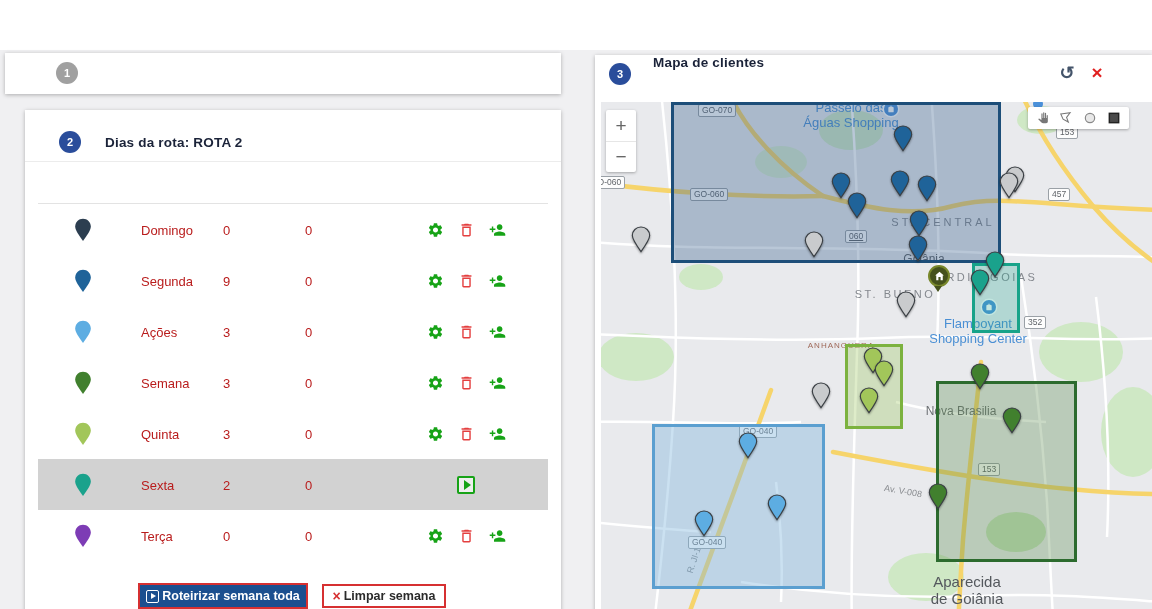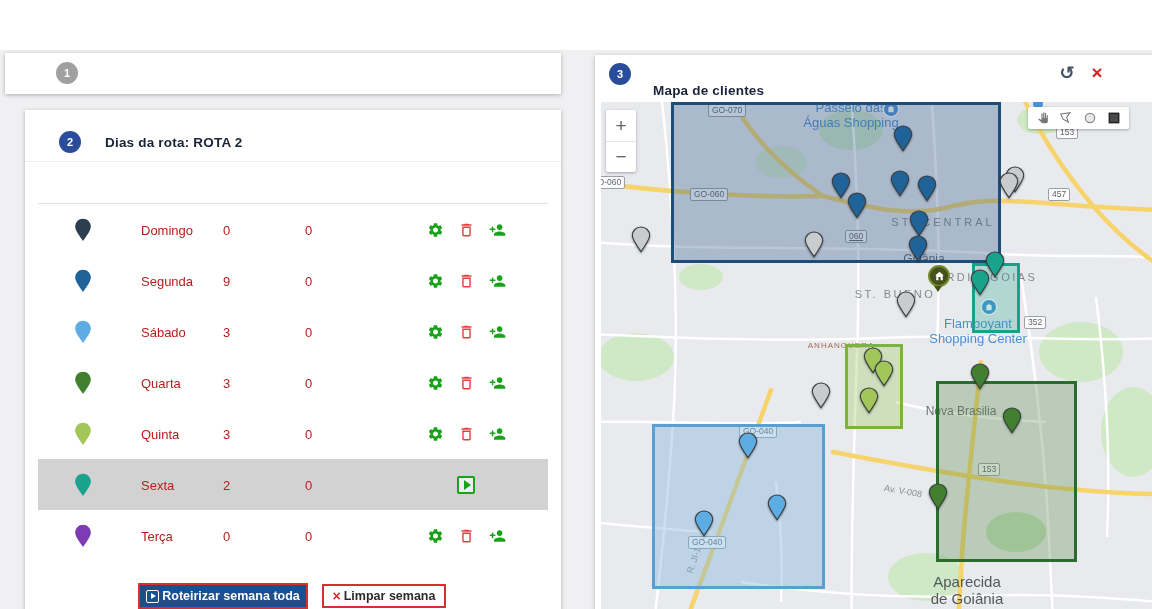--- a/index.html
+++ b/index.html
@@ -40,21 +40,21 @@
   .playbox .tri{width:0;height:0;border-left:7px solid #17a317;border-top:5px solid transparent;border-bottom:5px solid transparent;margin-left:2px}
   .btn{position:absolute;display:flex;align-items:center;justify-content:center;gap:3px;
     font-family:"Liberation Sans",sans-serif;font-weight:bold;font-size:12.5px;cursor:pointer}
   .btn-route{left:113px;top:473px;width:170px;height:26px;color:#fff}
   .psq{width:13px;height:13px;border:1.5px solid #fff;border-radius:2px;display:flex;align-items:center;justify-content:center}
   .psq .tri{width:0;height:0;border-left:5px solid #fff;border-top:3.5px solid transparent;border-bottom:3.5px solid transparent;margin-left:1px}
   .btn-clear{left:297px;top:474px;width:124px;height:24px;background:#fff;color:#2b2b2b}
   .xglyph{font-size:14px;font-weight:bold}
   
   .card3 .step{left:14px;top:8px}
-  .card3 .ctitle{left:58px;top:28px}
+  .card3 .ctitle{left:58px;top:0}
   .hbtn{position:absolute;top:6px;width:24px;height:24px;background:none;border:none;cursor:pointer;
     display:flex;align-items:center;justify-content:center}
   .hbtn.undo{left:460px;color:#44546a;font-size:18px;font-weight:bold}
   .hbtn.close{left:490px;color:#e02020;font-size:19px;font-weight:bold}
   
   #map{position:absolute;left:6px;top:47px;width:551px;height:508px;overflow:hidden;background:#e9eaed}
   .roads{position:absolute;left:0;top:0;z-index:1}
   .maplabel{position:absolute;z-index:2;white-space:pre-line;text-align:center;line-height:1.15;pointer-events:none}
   .rbadge{position:absolute;z-index:2;background:#fdfdfd;border:1px solid #9aa0a6;border-radius:2px;
     font-size:8.5px;color:#5f6368;padding:0 3px;line-height:11px;white-space:nowrap}
@@ -143,21 +143,21 @@
               </svg>
             </button>
           </span>
         </div>
         <div class="trow">
           <span class="c cpin">
             <svg viewBox="0 0 24 32" width="18" height="24">
               <path d="M12 1C6.2 1 1.6 5.6 1.6 11.3 1.6 16 5.4 21.4 12 30.6 18.6 21.4 22.4 16 22.4 11.3 22.4 5.6 17.8 1 12 1Z" fill="#5dade2"></path>
             </svg>
           </span>
-          <span class="c cday">Sábado</span>
+          <span class="c cday">Ações</span>
           <span class="c cvis">3</span>
           <span class="c ckm">0</span>
           <span class="c cact">
             <button class="act">
               <svg viewBox="0 0 24 24" width="17" height="17">
                 <path d="M19.14,12.94c0.04-0.3,0.06-0.61,0.06-0.94c0-0.32-0.02-0.64-0.07-0.94l2.03-1.58c0.18-0.14,0.23-0.41,0.12-0.61l-1.92-3.32c-0.12-0.22-0.37-0.29-0.59-0.22l-2.39,0.96c-0.5-0.38-1.03-0.7-1.62-0.94L14.4,2.81c-0.04-0.24-0.24-0.41-0.48-0.41h-3.84c-0.24,0-0.43,0.17-0.47,0.41L9.25,5.35C8.66,5.59,8.12,5.92,7.63,6.29L5.24,5.33c-0.22-0.08-0.47,0-0.59,0.22L2.74,8.87C2.62,9.08,2.66,9.34,2.86,9.48l2.03,1.58C4.84,11.36,4.8,11.69,4.8,12s0.02,0.64,0.07,0.94l-2.03,1.58c-0.18,0.14-0.23,0.41-0.12,0.61l1.92,3.32c0.12,0.22,0.37,0.29,0.59,0.22l2.39-0.96c0.5,0.38,1.03,0.7,1.62,0.94l0.36,2.54c0.05,0.24,0.24,0.41,0.48,0.41h3.84c0.24,0,0.44-0.17,0.47-0.41l0.36-2.54c0.59-0.24,1.13-0.56,1.62-0.94l2.39,0.96c0.22,0.08,0.47,0,0.59-0.22l1.92-3.32c0.12-0.22,0.07-0.47-0.12-0.61L19.14,12.94z M12,15.6c-1.98,0-3.6-1.62-3.6-3.6s1.62-3.6,3.6-3.6s3.6,1.62,3.6,3.6S13.98,15.6,12,15.6z" fill="#17a317"></path>
               </svg>
             </button>
             <button class="act">
               <svg viewBox="0 0 24 24" width="17" height="17">
@@ -170,21 +170,21 @@
               </svg>
             </button>
           </span>
         </div>
         <div class="trow">
           <span class="c cpin">
             <svg viewBox="0 0 24 32" width="18" height="24">
               <path d="M12 1C6.2 1 1.6 5.6 1.6 11.3 1.6 16 5.4 21.4 12 30.6 18.6 21.4 22.4 16 22.4 11.3 22.4 5.6 17.8 1 12 1Z" fill="#41802e"></path>
             </svg>
           </span>
-          <span class="c cday">Quarta</span>
+          <span class="c cday">Semana</span>
           <span class="c cvis">3</span>
           <span class="c ckm">0</span>
           <span class="c cact">
             <button class="act">
               <svg viewBox="0 0 24 24" width="17" height="17">
                 <path d="M19.14,12.94c0.04-0.3,0.06-0.61,0.06-0.94c0-0.32-0.02-0.64-0.07-0.94l2.03-1.58c0.18-0.14,0.23-0.41,0.12-0.61l-1.92-3.32c-0.12-0.22-0.37-0.29-0.59-0.22l-2.39,0.96c-0.5-0.38-1.03-0.7-1.62-0.94L14.4,2.81c-0.04-0.24-0.24-0.41-0.48-0.41h-3.84c-0.24,0-0.43,0.17-0.47,0.41L9.25,5.35C8.66,5.59,8.12,5.92,7.63,6.29L5.24,5.33c-0.22-0.08-0.47,0-0.59,0.22L2.74,8.87C2.62,9.08,2.66,9.34,2.86,9.48l2.03,1.58C4.84,11.36,4.8,11.69,4.8,12s0.02,0.64,0.07,0.94l-2.03,1.58c-0.18,0.14-0.23,0.41-0.12,0.61l1.92,3.32c0.12,0.22,0.37,0.29,0.59,0.22l2.39-0.96c0.5,0.38,1.03,0.7,1.62,0.94l0.36,2.54c0.05,0.24,0.24,0.41,0.48,0.41h3.84c0.24,0,0.44-0.17,0.47-0.41l0.36-2.54c0.59-0.24,1.13-0.56,1.62-0.94l2.39,0.96c0.22,0.08,0.47,0,0.59-0.22l1.92-3.32c0.12-0.22,0.07-0.47-0.12-0.61L19.14,12.94z M12,15.6c-1.98,0-3.6-1.62-3.6-3.6s1.62-3.6,3.6-3.6s3.6,1.62,3.6,3.6S13.98,15.6,12,15.6z" fill="#17a317"></path>
               </svg>
             </button>
             <button class="act">
               <svg viewBox="0 0 24 24" width="17" height="17">
@@ -336,21 +336,21 @@
           <div class="maplabel" style="left: 382px; top: 169px; font-size: 11px; color: rgb(132, 136, 142); letter-spacing: 2.5px; transform: translateX(-50%);">JARDIM GOIAS</div>
           <div class="maplabel" style="left: 294px; top: 186px; font-size: 11px; color: rgb(132, 136, 142); letter-spacing: 2.5px; transform: translateX(-50%);">ST. BUENO</div>
           <div class="maplabel" style="left: 377px; top: 215px; font-size: 13px; color: rgb(74, 143, 212); transform: translateX(-50%);">Flamboyant
 Shopping Center</div>
           <div class="maplabel" style="left: 240px; top: 239px; font-size: 8px; color: rgb(160, 106, 90); letter-spacing: 1px; transform: translateX(-50%);">ANHANGUERA</div>
           <div class="maplabel" style="left: 360px; top: 303px; font-size: 12px; color: rgb(106, 110, 114); transform: translateX(-50%);">Nova Brasilia</div>
           <div class="maplabel" style="left: 302px; top: 384px; font-size: 9px; color: rgb(138, 141, 145); transform: translateX(-50%) rotate(10deg);">Av. V-008</div>
           <div class="maplabel" style="left: 93px; top: 453px; font-size: 9px; color: rgb(138, 141, 145); transform: translateX(-50%) rotate(-72deg);">R. JI-1</div>
           <div class="maplabel" style="left: 366px; top: 471px; font-size: 15px; color: rgb(84, 88, 93); transform: translateX(-50%);">Aparecida
 de Goiânia</div>
-          <div class="rbadge" style="left: 97px; top: 2px; margin-left: 10px;">GO-070</div>
+          <div class="rbadge" style="left: 97px; top: 2px;">GO-070</div>
           <div class="rbadge" style="left: -14px; top: 74px;">GO-060</div>
           <div class="rbadge" style="left: 89px; top: 86px;">GO-060</div>
           <div class="rbadge" style="left: 244px; top: 128px; text-decoration: underline;">060</div>
           <div class="rbadge" style="left: 447px; top: 86px;">457</div>
           <div class="rbadge" style="left: 423px; top: 214px;">352</div>
           <div class="rbadge" style="left: 455px; top: 24px;">153</div>
           <div class="rbadge" style="left: 377px; top: 361px;">153</div>
           <div class="rbadge" style="left: 138px; top: 323px;">GO-040</div>
           <div class="rbadge" style="left: 87px; top: 434px;">GO-040</div>
           <div class="poi" style="left: 283px; top: 0px;">

